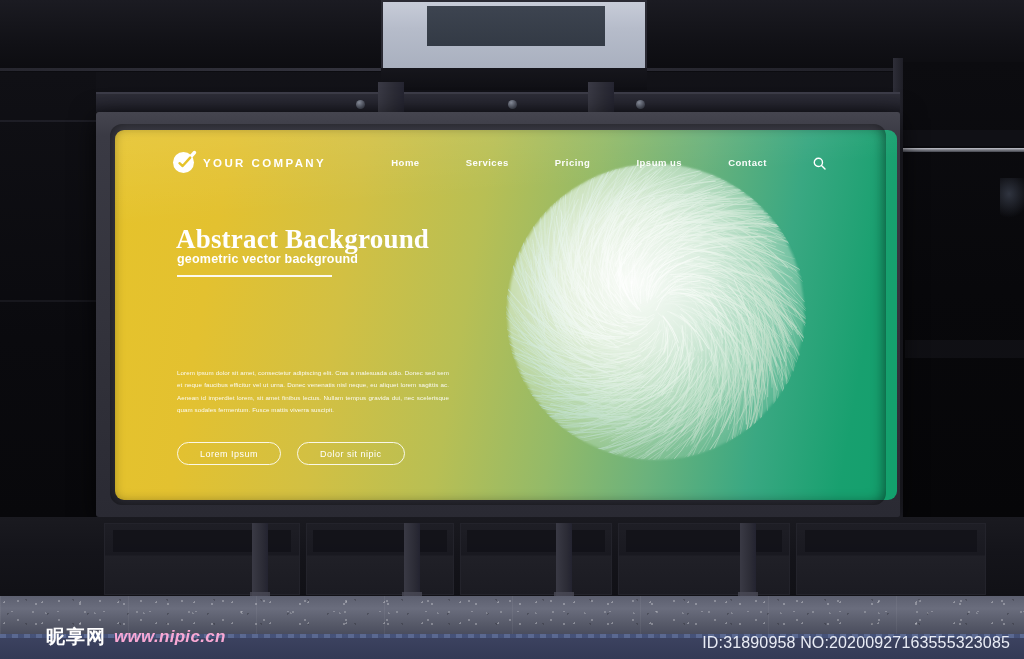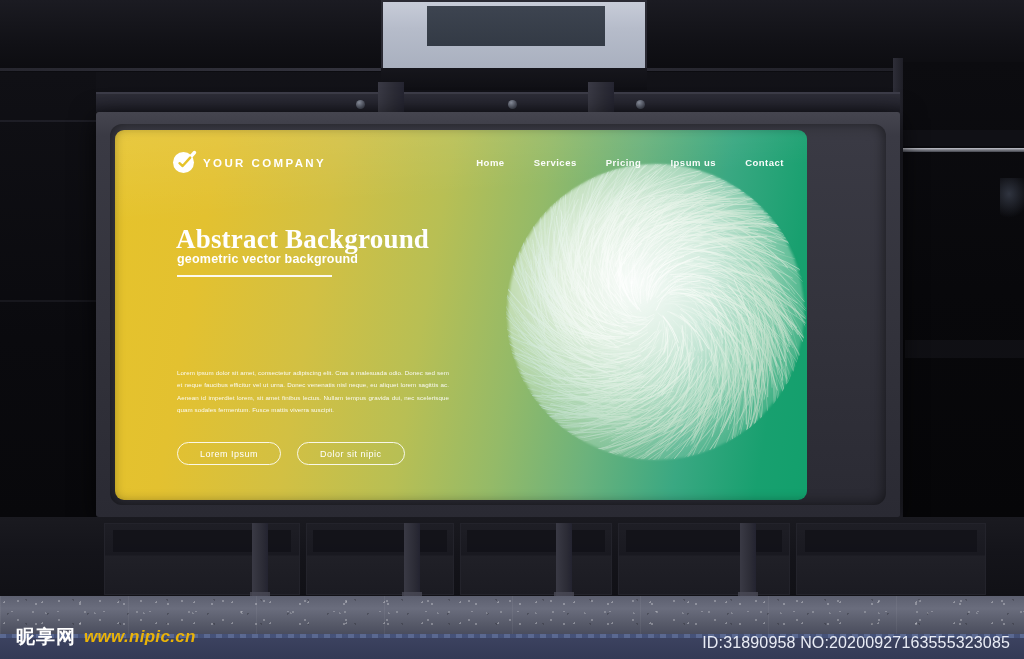--- a/index.html
+++ b/index.html
@@ -140,21 +140,21 @@
   }
   .billboard-inner-shadow{
     position:absolute; left:110px; top:124px; width:776px; height:381px;
     border-radius:12px;
     box-shadow:inset 0 0 14px rgba(0,0,0,.6);
     pointer-events:none; z-index:6;
   }
 
   
   .ad{
-    position:absolute; left:115px; top:130px; width:692px; height:370px;
+    position:absolute; left:115px; top:130px; width:782px; height:370px;
     border-radius:9px; overflow:hidden;
     background:linear-gradient(100deg,
       #e6c32b 0%, #e3c130 14%, #d2c043 30%,
       #b8bf54 45%, #94ba68 58%, #6bb27c 70%,
       #3aa882 82%, #18a06f 93%, #12a06c 100%);
   }
   .ad-sheen{
     position:absolute; inset:0;
     background:linear-gradient(175deg,rgba(255,255,255,.10) 0%,rgba(255,255,255,0) 22%);
     pointer-events:none;
@@ -191,21 +191,21 @@
     width:21px; height:21px; border-radius:50%;
     background:#fff; position:relative; flex:none;
   }
   .brand-mark svg{ position:absolute; left:-1px; top:-3px; }
   .brand-name{
     font-size:11.5px; font-weight:bold; color:#fff;
     letter-spacing:2.4px;
   }
   .nav-links{
     position:absolute; right:55px; top:26px;
-    display:flex; align-items:center; gap:29px;
+    display:flex; align-items:center; gap:46px;
   }
   .nav-link{
     font-size:9.5px; color:#fff; font-weight:bold;
     letter-spacing:.5px; cursor:pointer; opacity:.97;
   }
   .nav-search{ width:13px; height:13px; position:relative; cursor:pointer; }
 
   .headline{
     position:absolute; left:61px; top:96px;
     font-size:27px; font-weight:bold; color:#fff;
@@ -297,23 +297,24 @@
     background:linear-gradient(180deg,#3c4260 0%,#333a55 100%);
   }
   .wm-left{
     position:absolute; left:16px; top:627px;
     display:flex; align-items:center; gap:8px; z-index:9;
   }
   .wm-cn{
     font-family:"DejaVu Sans", sans-serif;
     font-size:19px; font-weight:bold; color:#fff; letter-spacing:1px;
     line-height:1;
+    margin-left:30px;
   }
   .wm-url{
-    font-size:17px; font-weight:bold; color:#eab308;
+    font-size:17px; font-weight:bold; color:#f9a8d4;
     font-style:italic; letter-spacing:.3px; line-height:1;
   }
   .wm-id{
     position:absolute; right:14px; top:634px;
     font-size:16px; color:#e9ecf5; letter-spacing:.15px; z-index:9;
   }
 </style>
 </head>
 <body>
 

